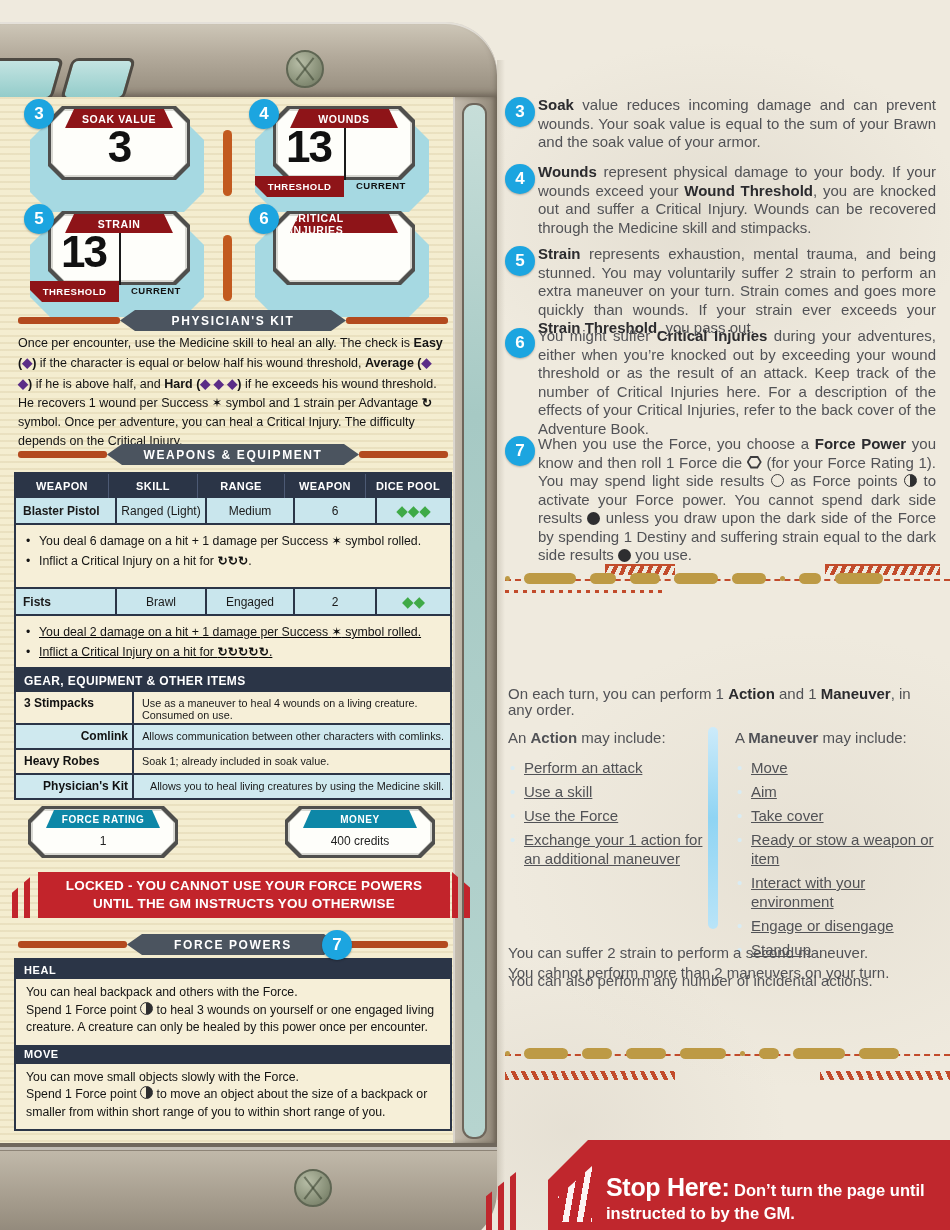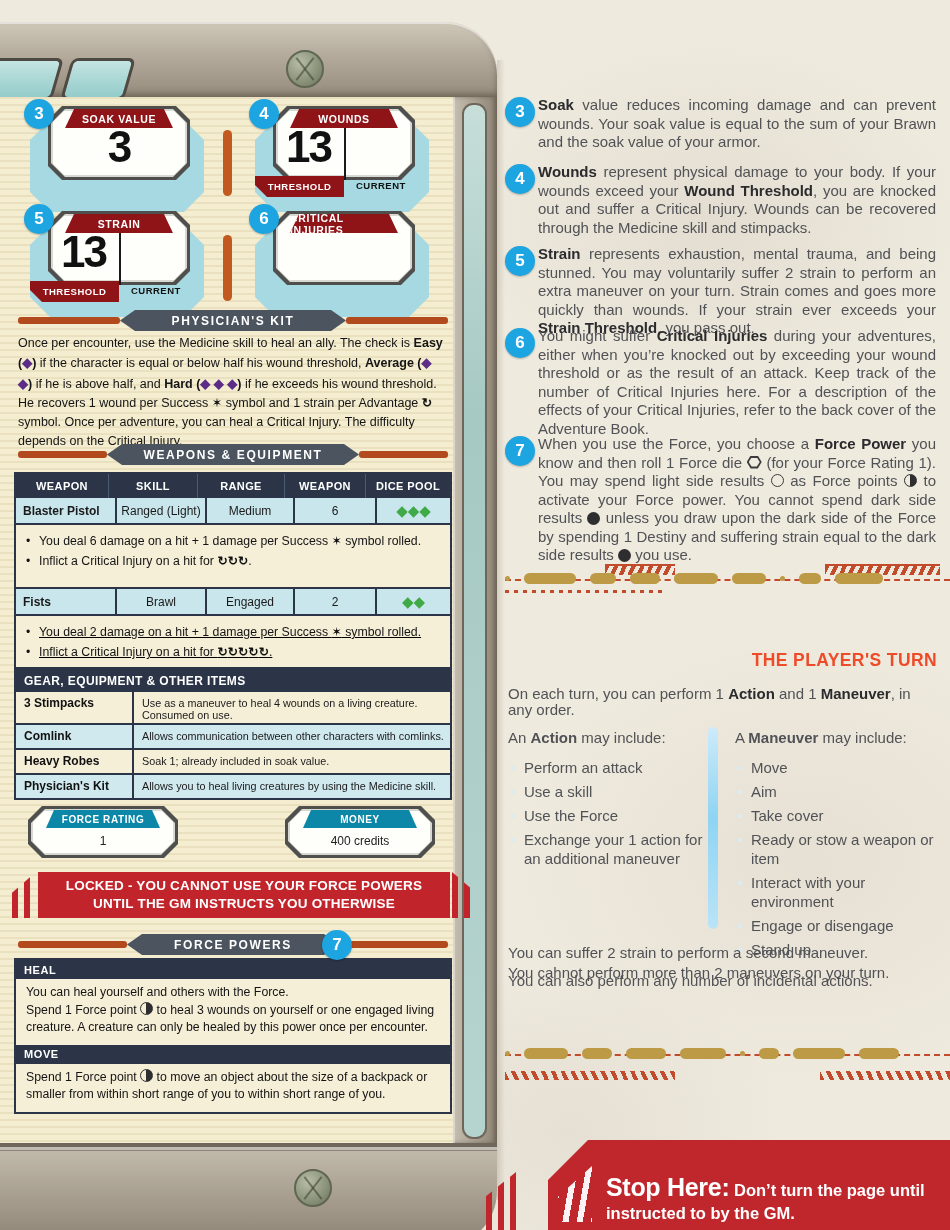--- a/index.html
+++ b/index.html
@@ -108,21 +108,21 @@
   .wt-notes ul{margin:0;padding:0;}
 
   
   .gear{left:14px;top:668px;width:434px;border:2px solid #2b3547;}
   .gear-head{background:#2b3547;color:#fff;height:22px;display:flex;align-items:center;
     padding-left:8px;font-size:12px;font-weight:bold;letter-spacing:.4px;}
   .gear-row{display:flex;border-top:2px solid #2b3547;min-height:23px;}
   .gear-row .gname{width:104px;font-size:12px;font-weight:bold;color:#111;padding:4px 4px 2px 8px;border-right:2px solid #2b3547;}
   .gear-row .gdesc{flex:1;font-size:10.8px;color:#1a1a1a;padding:5px 6px 2px 8px;}
   .g-cream{background:#f6efd8;}
-  .g-blue{background:#cfe9ef;}
+  .g-blue{background:#cfe9ef;text-align:right;}
 
   
   .plate{width:150px;height:52px;}
   .pl-band{position:absolute;top:4px;left:50%;transform:translateX(-50%);width:76%;height:18px;
     background:#0d87a7;color:#fff;font-size:10px;font-weight:bold;letter-spacing:.6px;
     display:flex;align-items:center;justify-content:center;
     clip-path:polygon(8px 0,calc(100% - 8px) 0,100% 100%,0 100%);z-index:3;}
   .pl-val{position:absolute;left:0;right:0;top:28px;text-align:center;font-size:12px;color:#222;z-index:3;}
 
   
@@ -147,21 +147,21 @@
   .note-text b{color:#2b2b2e;}
   .rc-gray{color:#515256;}
   .rc-gray b{color:#2b2b2e;}
 
   .heading{left:505px;top:650px;width:432px;text-align:right;color:#ee4c28;
     font-size:17.5px;font-weight:bold;letter-spacing:.4px;}
 
   .col-head{font-size:15px;color:#515256;}
   .blist{margin:12px 0 0 0;padding:0;}
   .blist li{list-style:none;position:relative;padding-left:16px;font-size:15px;line-height:19px;
-    color:#515256;margin-bottom:5px;}
+    color:#515256;margin-bottom:5px;text-decoration:underline;}
   .blist li::before{content:"•";position:absolute;left:2px;top:0;color:#d9ecf4;font-size:15px;}
   .colbar{left:708px;top:727px;width:10px;height:202px;border-radius:6px;
     background:linear-gradient(180deg,#cdebfa 0%,#8fd4f3 45%,#b9e4f8 100%);}
 
   .footnote{left:508px;width:430px;font-size:15px;color:#515256;}
 
   
   .divider{height:38px;}
   .dv-line{position:absolute;left:0;right:0;top:15px;border-top:2px dashed #c24b2b;}
   .dv-hatch{position:absolute;height:9px;top:0;border-top:2px solid #c24b2b;
@@ -349,25 +349,26 @@
   <div class="abs banner-row" style="top:934px;">
     <div class="banner-bar"></div>
     <div class="banner-hex" style="width:212px;">FORCE POWERS</div>
     <div class="banner-bar"></div>
   </div>
   <div class="abs badge" style="left:322px;top:930px;">7</div>
 
   <div class="abs fpbox">
     <div class="fp-head">HEAL</div>
     <div class="fp-body">
-      <p>You can heal yourself and others with the Force.</p>
+      <p>You can heal backpack and others with the Force.</p>
       <p>Spend 1 Force point <span class="sym fp"></span> to heal 3 wounds on yourself or one engaged living creature. A creature can only be healed by this power once per encounter.</p>
     </div>
     <div class="fp-head">MOVE</div>
     <div class="fp-body">
+      <p>You can move small objects slowly with the Force.</p>
       <p>Spend 1 Force point <span class="sym fp"></span> to move an object about the size of a backpack or smaller from within short range of you to within short range of you.</p>
     </div>
   </div>
 
   <div class="abs badge note-badge" style="top:97px;">3</div>
   <div class="abs note-text" style="top:96px;"><b>Soak</b> value reduces incoming damage and can prevent wounds. Your soak value is equal to the sum of your Brawn and the soak value of your armor.</div>
 
   <div class="abs badge note-badge" style="top:164px;">4</div>
   <div class="abs note-text" style="top:163px;"><b>Wounds</b> represent physical damage to your body. If your wounds exceed your <b>Wound Threshold</b>, you are knocked out and suffer a Critical Injury. Wounds can be recovered through the Medicine skill and stimpacks.</div>
 
@@ -391,21 +392,20 @@
       <span class="blob" style="width:30px;"></span>
         <span class="blob" style="width:44px;"></span>
       <span class="blob" style="width:34px;"></span>
         <span class="dot"></span>
       <span class="blob" style="width:22px;"></span>
         <span class="blob" style="width:48px;"></span>
     </div>
     <div class="dv-sub" style="width:160px;"></div>
   </div>
 
-  <div class="abs heading">THE PLAYER'S TURN</div>
 
   <div class="abs rc-gray" style="left:508px;top:686px;width:424px;font-size:15px;line-height:16px;">On each turn, you can perform 1 <b>Action</b> and 1 <b>Maneuver</b>, in any order.</div>
 
   <div class="abs" style="left:508px;top:729px;width:196px;">
     <div class="col-head">An <b>Action</b> may include:</div>
     <ul class="blist">
       <li>Perform an attack</li>
       <li>Use a skill</li>
       <li>Use the Force</li>
       <li>Exchange your 1 action for an additional maneuver</li>

